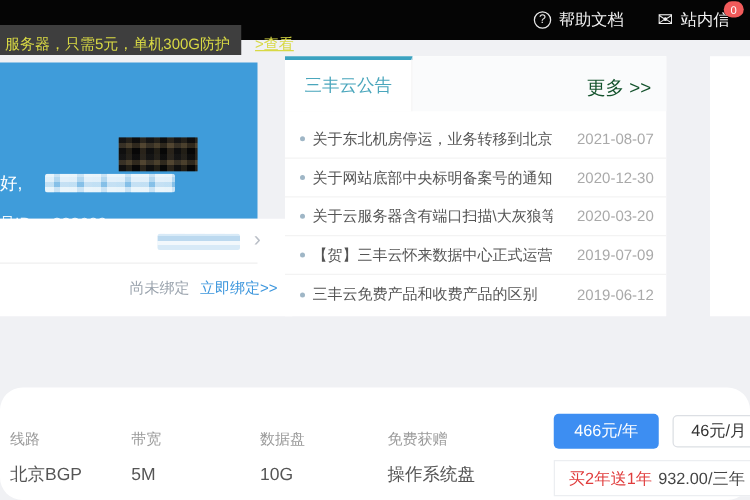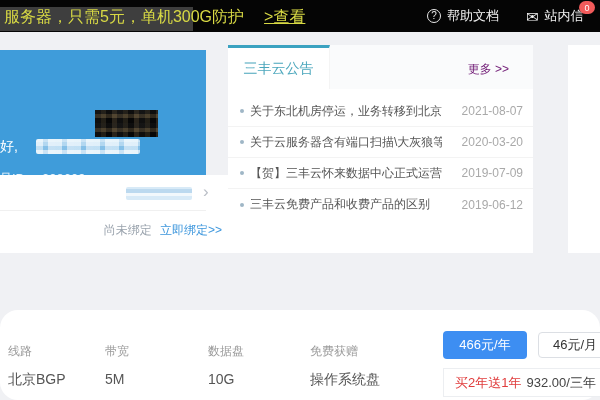--- a/index.html
+++ b/index.html
@@ -4,23 +4,23 @@
 <style>
   * { margin:0; padding:0; box-sizing:border-box; }
   body { font-family:"Liberation Sans","DejaVu Sans",sans-serif; }
   #screen {
     position:relative; width:600px; height:400px;
     background:#f0f1f4; overflow:hidden;
   }
   
   .topbar { position:absolute; left:0; top:0; width:600px; height:32px; background:#050505; }
   .promo-box {
-    position:absolute; left:0; top:7px; height:24px; width:193px;
-    background:#3e3e3e; display:flex; align-items:flex-start; padding-left:4px;
-    font-size:16px; color:#d8d944; white-space:nowrap; cursor:pointer;
+    position:absolute; left:0; top:20px; height:24px; width:193px;
+    background:#3e3e3e; display:flex; align-items:flex-end; padding-left:4px;
+    font-size:12px; color:#d8d944; white-space:nowrap; cursor:pointer;
   }
   .promo-box .lnk { margin-left:20px;text-decoration:underline; }
   .top-item { position:absolute; top:0; height:32px; display:flex; align-items:center; color:#f2f2f2; font-size:13px; cursor:pointer; }
   .help-item { left:427px; }
   .mail-item { left:526px; }
   .q-icon {
     width:14px; height:14px; border:1px solid #e8e8e8; border-radius:50%;
     font-size:10px; line-height:12px; text-align:center; color:#e8e8e8; margin-right:6px;
   }
   .mail-icon { font-size:15px; margin-right:6px; line-height:1; }
@@ -62,21 +62,21 @@
   .next-arrow { position:absolute; left:203px; top:183px; color:#b9bec6; font-size:17px; cursor:pointer; line-height:1; }
   
   .ann-card { position:absolute; left:228px; top:45px; width:305px; height:208px; background:#fff; }
   .ann-head { position:absolute; left:0; top:0; width:305px; height:44px; background:#fafbfc; }
   .ann-tab {
     position:absolute; left:0; top:0; width:102px; height:44px; background:#fff;
     border-top:3px solid #3ba2c0; border-right:1px solid #f4f4f4;
     display:flex; align-items:center; justify-content:center;
     font-size:14px; color:#4aa6bc; cursor:pointer;
   }
-  .ann-more { position:absolute; right:24px; top:16px; font-size:12px; color:#701a75; cursor:pointer; }
+  .ann-more { position:absolute; right:12px; top:16px; font-size:15px; color:#14532d; cursor:pointer; }
   .ann-list { position:absolute; left:0; top:51px; width:305px; }
   .ann-row {
     height:31px; display:flex; align-items:center;
     padding:0 10px 0 12px; border-bottom:1px solid #f3f3f3; cursor:pointer;
   }
   .ann-row:last-child { border-bottom:none; }
   .dot { width:4px; height:4px; border-radius:50%; background:#9fb6c6; margin-right:6px; flex:none; }
   .ann-title { flex:1; font-size:12px; color:#555; white-space:nowrap; overflow:hidden; }
   .ann-date { font-size:12px; color:#a9a9a9; margin-left:20px; flex:none; }
   .right-card { position:absolute; left:568px; top:45px; width:32px; height:208px; background:#fff; }
@@ -151,20 +151,25 @@
       <div class="ann-more">更多 &gt;&gt;</div>
     </div>
     <div class="ann-list">
       <div class="ann-row">
         <span class="dot"></span>
         <span class="ann-title">关于东北机房停运，业务转移到北京机房的...</span>
         <span class="ann-date">2021-08-07</span>
       </div>
       <div class="ann-row">
         <span class="dot"></span>
+        <span class="ann-title">关于网站底部中央标明备案号的通知</span>
+        <span class="ann-date">2020-12-30</span>
+      </div>
+      <div class="ann-row">
+        <span class="dot"></span>
         <span class="ann-title">关于云服务器含有端口扫描\大灰狼等内容的...</span>
         <span class="ann-date">2020-03-20</span>
       </div>
       <div class="ann-row">
         <span class="dot"></span>
         <span class="ann-title">【贺】三丰云怀来数据中心正式运营，和腾...</span>
         <span class="ann-date">2019-07-09</span>
       </div>
       <div class="ann-row">
         <span class="dot"></span>

